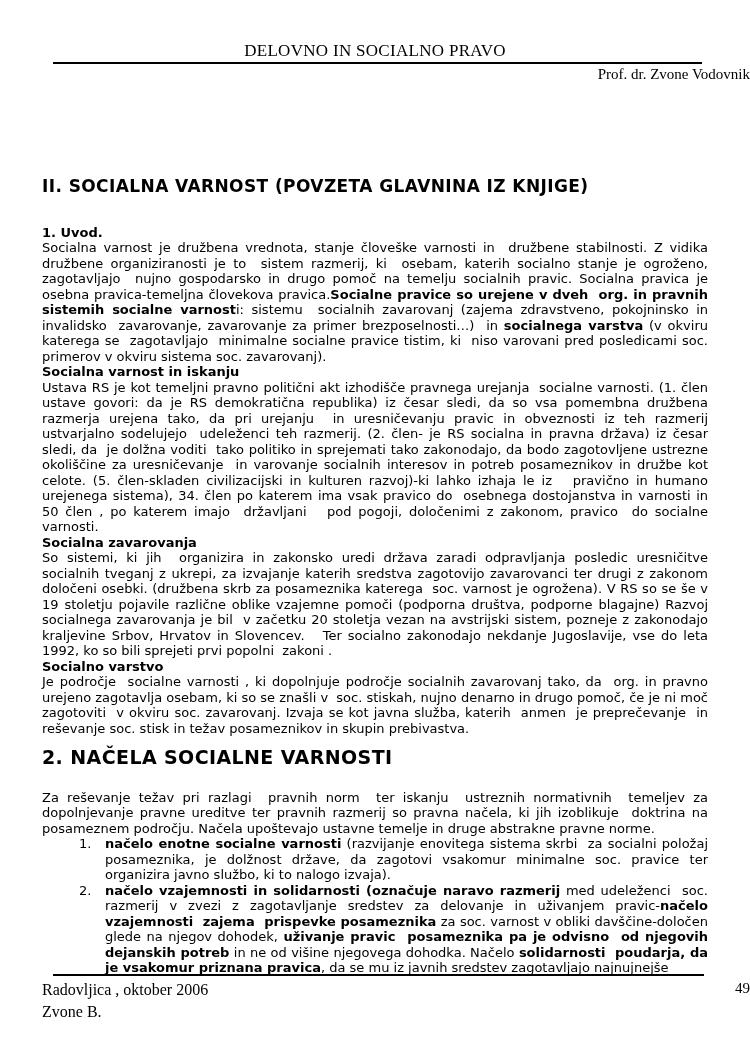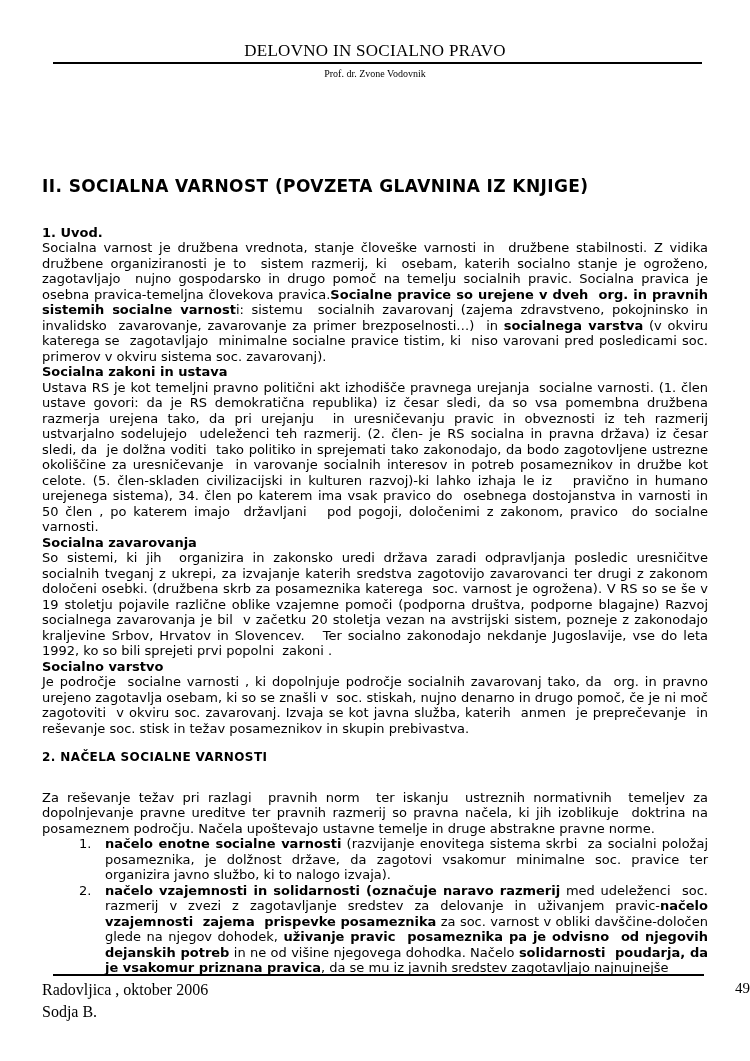--- a/index.html
+++ b/index.html
@@ -10,28 +10,28 @@
     background:#ffffff;
     color:#000000;
     overflow:hidden;
     font-family:"DejaVu Sans","Liberation Sans",sans-serif;
   }
   
   .doc-header { padding-top:42px; text-align:center;
     font-family:"Liberation Serif","DejaVu Serif",serif; }
   .doc-header .title { font-size:17px; line-height:18px; letter-spacing:.3px; }
   .doc-header .rule  { border-top:2px solid #000; margin:2px 48px 1px 53px; }
-  .doc-header .author{ font-size:10px; line-height:18px; }
+  .doc-header .author{ font-size:15px; line-height:18px;text-align:right; }
   
   .doc-body {
     margin:96px 42px 0 42px;
     font-size:13px; line-height:15.5px;
   }
   .h-main { font-weight:bold; font-size:17px; letter-spacing:.4px; margin:0 0 30px 0; }
-  .h-sec  { font-weight:bold; font-size:12px; letter-spacing:.4px; margin:14px 0 24px 0; }
+  .h-sec  { font-weight:bold; font-size:19px; letter-spacing:.4px; margin:14px 0 24px 0; }
   .h-sub  { font-weight:bold; margin:0; }
   .para   { margin:0; text-align:justify; white-space:pre-wrap; }
   .b      { font-weight:bold; }
   .olist  { margin:0; }
   .li     { display:flex; }
   .li-num { flex:0 0 26px; margin-left:37px; }
   .li-body{ flex:1; text-align:justify; white-space:pre-wrap; }
   
   .doc-footer {
     position:absolute; left:0; top:974px; width:750px; height:87px;
@@ -53,21 +53,21 @@
   <header class="doc-header">
     <div class="title">DELOVNO IN SOCIALNO PRAVO</div>
     <div class="rule"></div>
     <div class="author">Prof. dr. Zvone Vodovnik</div>
   </header>
 
   <main class="doc-body" id="doc-body">
       <div class="h-main">II. SOCIALNA VARNOST (POVZETA GLAVNINA IZ KNJIGE)</div>
       <div class="h-sub">1. Uvod.</div>
       <p class="para"><span>Socialna varnost je družbena vrednota, stanje človeške varnosti in  družbene stabilnosti. Z vidika družbene organiziranosti je to  sistem razmerij, ki  osebam, katerih socialno stanje je ogroženo, zagotavljajo  nujno gospodarsko in drugo pomoč na temelju socialnih pravic. Socialna pravica je osebna pravica-temeljna človekova pravica.</span><span class="b">Socialne pravice so urejene v dveh  org. in pravnih sistemih socialne varnost</span><span>i: sistemu  socialnih zavarovanj (zajema zdravstveno, pokojninsko in invalidsko  zavarovanje, zavarovanje za primer brezposelnosti…)  in </span><span class="b">socialnega varstva</span><span> (v okviru katerega se  zagotavljajo  minimalne socialne pravice tistim, ki  niso varovani pred posledicami soc. primerov v okviru sistema soc. zavarovanj).</span></p>
-      <div class="h-sub">Socialna zakoni in ustava</div>
+      <div class="h-sub">Socialna varnost in iskanju</div>
       <p class="para"><span>Ustava RS je kot temeljni pravno politični akt izhodišče pravnega urejanja  socialne varnosti. (1. člen ustave govori: da je RS demokratična republika) iz česar sledi, da so vsa pomembna družbena razmerja urejena tako, da pri urejanju  in uresničevanju pravic in obveznosti iz teh razmerij ustvarjalno sodelujejo  udeleženci teh razmerij. (2. člen- je RS socialna in pravna država) iz česar sledi, da  je dolžna voditi  tako politiko in sprejemati tako zakonodajo, da bodo zagotovljene ustrezne okoliščine za uresničevanje  in varovanje socialnih interesov in potreb posameznikov in družbe kot celote. (5. člen-skladen civilizacijski in kulturen razvoj)-ki lahko izhaja le iz   pravično in humano  urejenega sistema), 34. člen po katerem ima vsak pravico do  osebnega dostojanstva in varnosti in 50 člen , po katerem imajo  državljani   pod pogoji, določenimi z zakonom, pravico  do socialne varnosti.</span></p>
       <div class="h-sub">Socialna zavarovanja</div>
       <p class="para"><span>So sistemi, ki jih  organizira in zakonsko uredi država zaradi odpravljanja posledic uresničitve socialnih tveganj z ukrepi, za izvajanje katerih sredstva zagotovijo zavarovanci ter drugi z zakonom določeni osebki. (družbena skrb za posameznika katerega  soc. varnost je ogrožena). V RS so se še v 19 stoletju pojavile različne oblike vzajemne pomoči (podporna društva, podporne blagajne) Razvoj socialnega zavarovanja je bil  v začetku 20 stoletja vezan na avstrijski sistem, pozneje z zakonodajo   kraljevine Srbov, Hrvatov in Slovencev.   Ter socialno zakonodajo nekdanje Jugoslavije, vse do leta 1992, ko so bili sprejeti prvi popolni  zakoni .</span></p>
       <div class="h-sub">Socialno varstvo</div>
       <p class="para"><span>Je področje  socialne varnosti , ki dopolnjuje področje socialnih zavarovanj tako, da  org. in pravno urejeno zagotavlja osebam, ki so se znašli v  soc. stiskah, nujno denarno in drugo pomoč, če je ni moč  zagotoviti  v okviru soc. zavarovanj. Izvaja se kot javna služba, katerih  anmen  je preprečevanje  in reševanje soc. stisk in težav posameznikov in skupin prebivastva.</span></p>
       <div class="h-sec">2. NAČELA SOCIALNE VARNOSTI</div>
       <p class="para"><span>Za reševanje težav pri razlagi  pravnih norm  ter iskanju  ustreznih normativnih  temeljev za dopolnjevanje pravne ureditve ter pravnih razmerij so pravna načela, ki jih izoblikuje  doktrina na posameznem področju. Načela upoštevajo ustavne temelje in druge abstrakne pravne norme.</span></p>
       <div class="olist">
         <div class="li">
           <span class="li-num">1.</span>
@@ -79,16 +79,16 @@
         </div>
       </div>
     </main>
 
   <footer class="doc-footer">
     <div class="rule"></div>
     <div class="row1">
       <span class="place-date">Radovljica , oktober 2006</span>
       <span class="page-num">49</span>
     </div>
-    <div class="signature">Sodja  B.</div>
+    <div class="signature">Zvone  B.</div>
   </footer>
 
 </div>
 
 </body></html>

